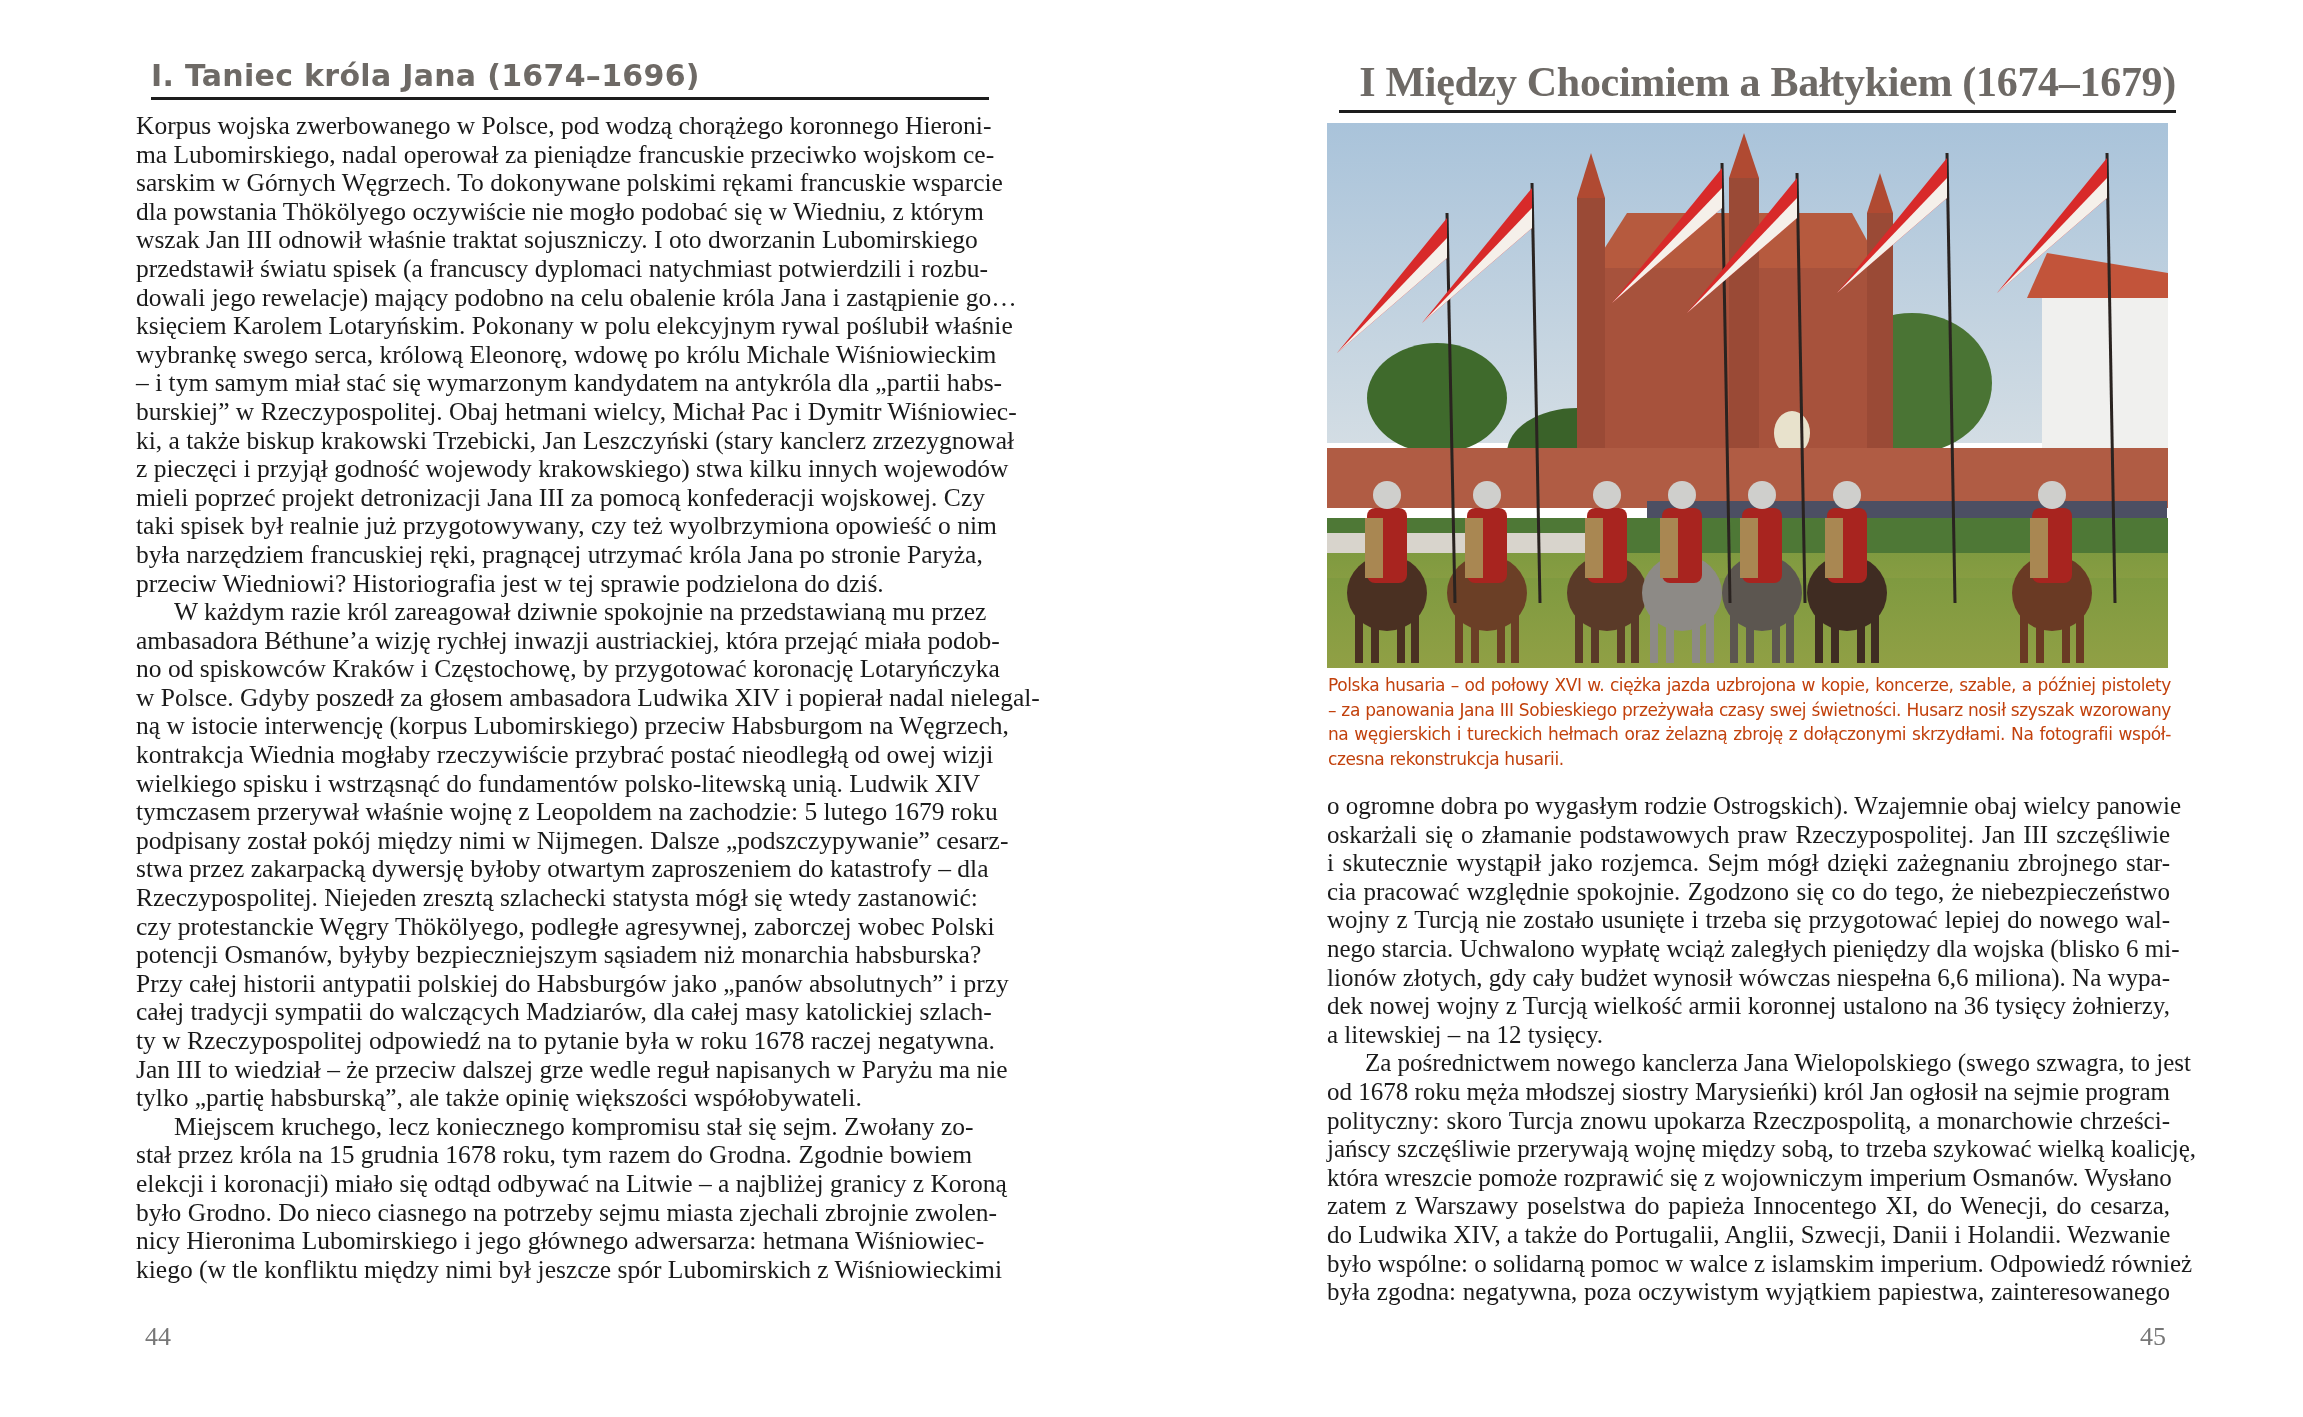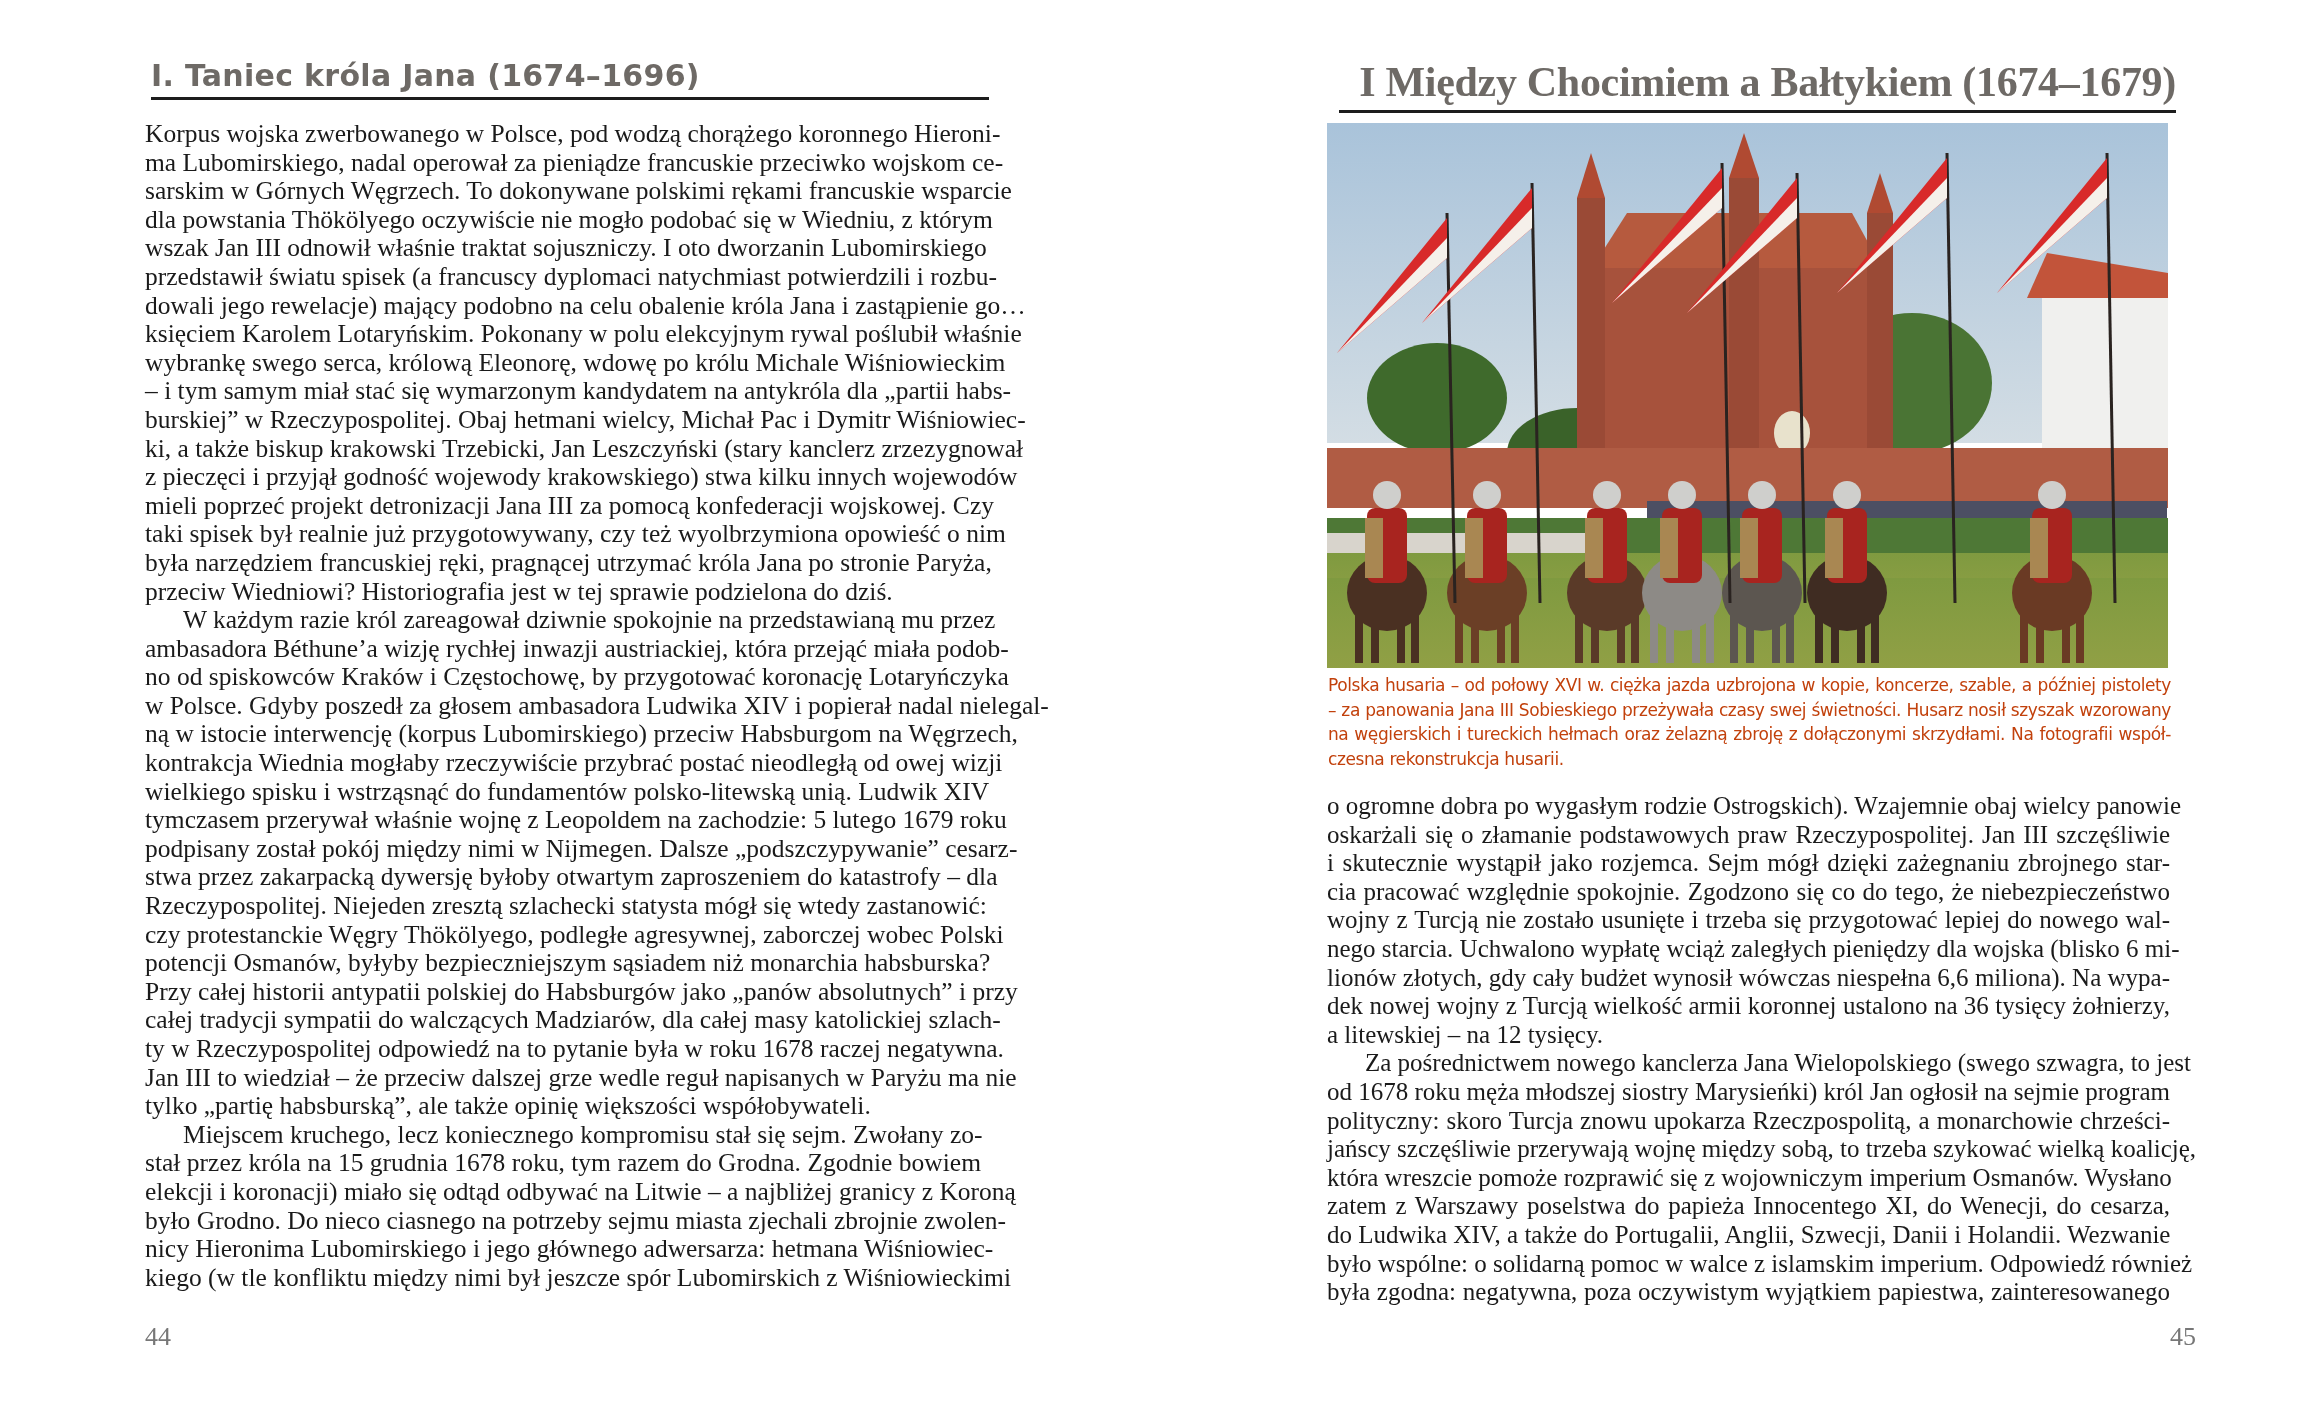--- a/index.html
+++ b/index.html
@@ -25,32 +25,32 @@
       left: 180px; width: 837px; text-align: right;
       font-family: "Liberation Serif", serif;
       font-size: 42px; font-weight: bold; transform-origin: right; letter-spacing: -0.3px;
     }
 
     .body-text {
       position: absolute;
       font-family: "Liberation Serif", serif;
       font-size: 25.5px; line-height: 28.6px; color: #1a1a1a;
     }
-    .left .body-text { left: 145px; top: 112px; width: 836px; margin-top: 8px; }
+    .left .body-text { left: 136px; top: 112px; width: 836px; }
     .right .body-text { left: 177px; top: 792px; width: 843px; font-size: 25px; }
     .line { display: block; white-space: nowrap; text-align: justify; text-align-last: justify; }
     .line.last { text-align-last: left; }
     .line.indent { padding-left: 38px; }
 
     .folio {
       position: absolute; top: 1322px;
       font-family: "Liberation Serif", serif; font-size: 26px; color: #777;
     }
     .left .folio { left: 145px; }
-    .right .folio { left: 990px; margin-left: 30px; }
+    .right .folio { left: 990px; }
 
     .photo {
       position: absolute; left: 177px; top: 123px; width: 841px; height: 545px;
       overflow: hidden;
     }
     .photo svg { width: 100%; height: 100%; display: block; }
 
     .caption {
       position: absolute; left: 178px; top: 673px; width: 843px;
       font-family: "DejaVu Sans", sans-serif; font-size: 17px; line-height: 24.5px;

